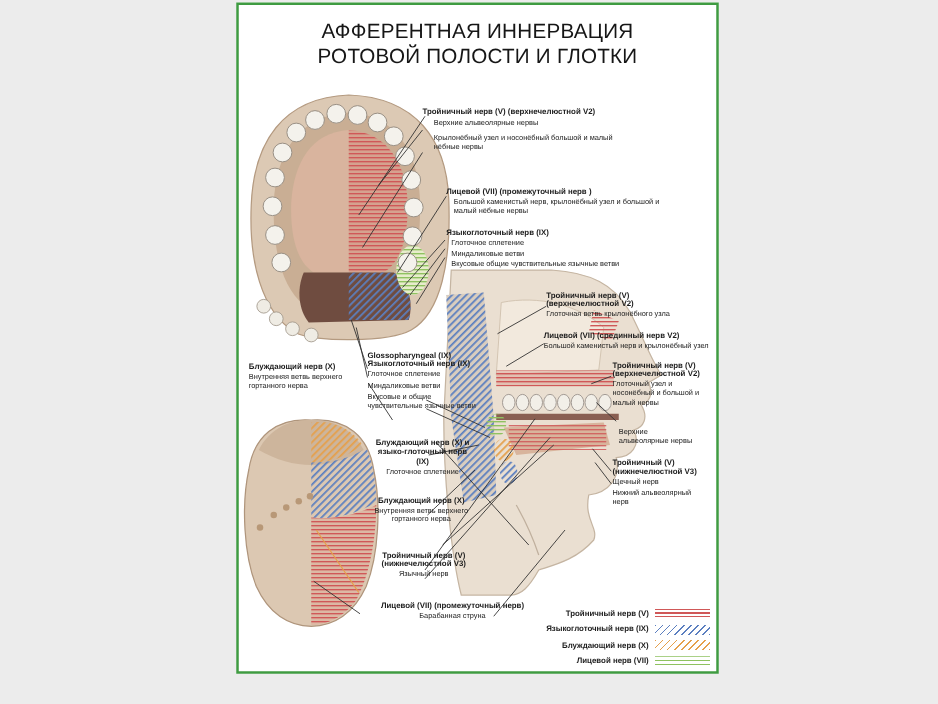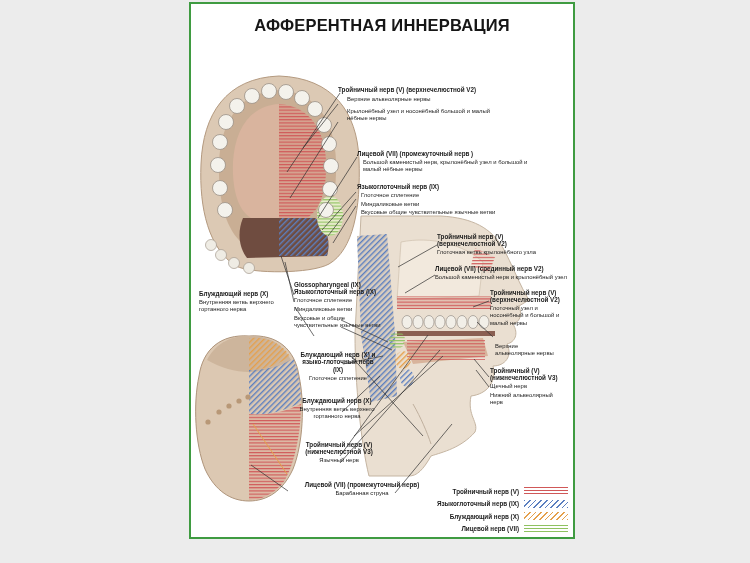--- a/index.html
+++ b/index.html
@@ -8,21 +8,21 @@
     background:var(--canvas-gray,#ececec);
     font-family:"Liberation Sans",sans-serif;
     color:var(--text-dark,#1c1c1c);
   }
   .poster{
     position:absolute;left:189px;top:2px;width:382px;height:533px;
     background:#fff;border:2px solid var(--frame-green,#3f9b41);
   }
   .title{
     position:absolute;top:11px;left:0;right:0;text-align:center;
-    font-weight:bold;font-size:16.5px;line-height:1.22;color:#161616;letter-spacing:.2px;
+    font-weight:normal;font-size:16.5px;line-height:1.22;color:#161616;letter-spacing:.2px;
   }
   .art{position:absolute;left:0;top:0;width:382px;height:533px;}
   .hR{fill:var(--trigeminal-red,#d05858);}
   .hB{fill:var(--glossopharyngeal-blue,#5b7fc0);}
   .hO{fill:var(--vagus-orange,#e5a04b);}
   .hG{fill:var(--facial-green,#8fc260);}
   .lead{stroke:#2f2f2f;stroke-width:.7;}
   .ann{position:absolute;}
   .ann .t{font-weight:bold;font-size:6.3px;line-height:1.18;display:block;}
   .ann .l{font-size:5.9px;line-height:1.2;display:block;margin-top:1.5px;}
@@ -53,20 +53,21 @@
   .sw-orange{background:repeating-linear-gradient(135deg,var(--vagus-orange,#e5a04b) 0 1px,transparent 1px 4px);}
   .sw-green{background:repeating-linear-gradient(to bottom,var(--facial-green,#8fc260) 0 1px,transparent 1px 3px);}
 </style>
 </head>
 <body>
 
 <div class="poster">
 
   <div class="title">
     <div>АФФЕРЕНТНАЯ ИННЕРВАЦИЯ</div>
+    <div>РОТОВОЙ ПОЛОСТИ И ГЛОТКИ</div>
   </div>
 
   <svg class="art" viewBox="0 0 382 533">
     <defs>
       <pattern id="pR" width="3.2" height="3.2" patternUnits="userSpaceOnUse">
           <rect width="3.2" height="1.1" class="hR"></rect>
         </pattern>
       <pattern id="pG" width="3.2" height="3.2" patternUnits="userSpaceOnUse">
           <rect width="3.2" height="1.1" class="hG"></rect>
         </pattern>

